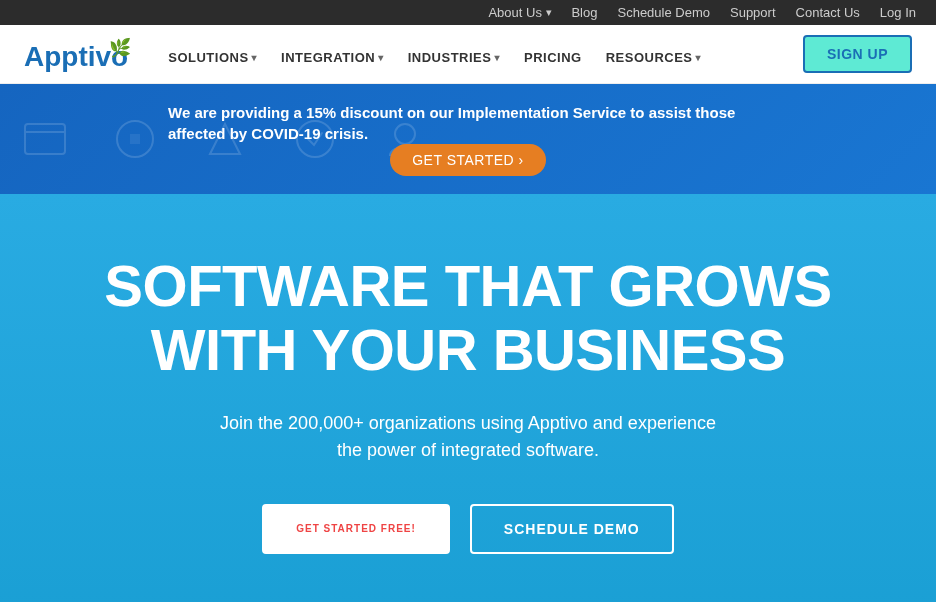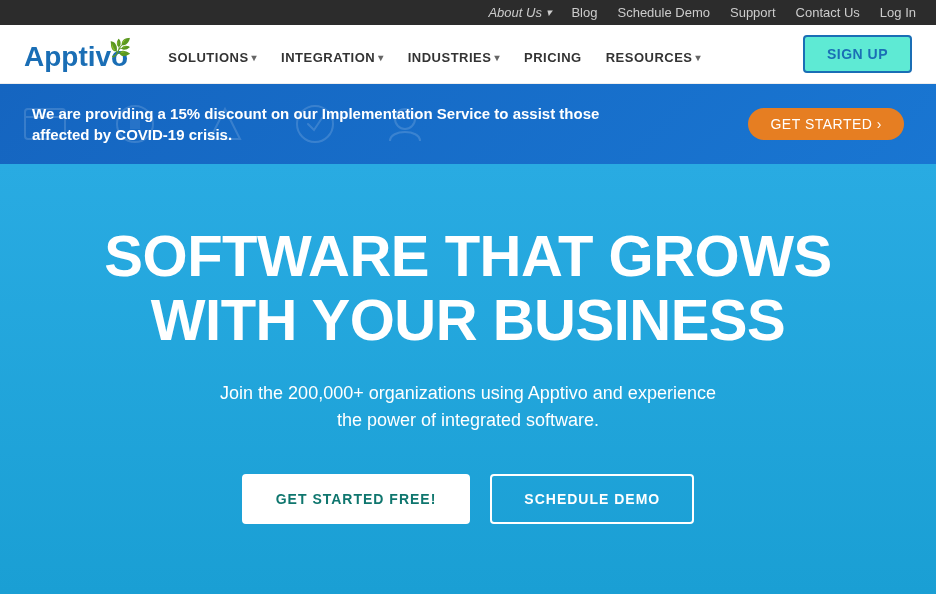--- a/index.html
+++ b/index.html
@@ -14,21 +14,21 @@
       align-items: center;
       padding: 5px 20px;
       gap: 20px;
       background-color: #2c2c2c;
     }
     .top-bar a {
       color: #ccc;
       text-decoration: none;
       font-size: 13px;
     }
-    .top-bar .about-us { display: flex; align-items: center; gap: 4px; font-style: italic; }
+    .top-bar .about-us { display: flex; align-items: center; gap: 4px; }
     .top-bar .about-us::after { content: '▾'; font-size: 11px; }
 
     
     .main-nav {
       background: #fff;
       display: flex;
       align-items: flex-end;
       padding: 10px 24px;
       border-bottom: 1px solid #eee;
     }
@@ -89,20 +89,21 @@
     .banner {
       background: #1565c0;
       background: linear-gradient(135deg, #1565c0 0%, #1976d2 100%);
       display: flex;
       align-items: center;
       justify-content: space-between;
       padding: 18px 32px;
       position: relative;
       overflow: hidden;
       min-height: 80px;
+      flex-direction: column;
     }
     .banner-bg-icons {
       position: absolute;
       top: 0; left: 0; right: 0; bottom: 0;
       opacity: 0.15;
       display: flex;
       align-items: center;
       gap: 40px;
       padding: 0 20px;
       pointer-events: none;
@@ -164,24 +165,24 @@
       line-height: 1.5;
       max-width: 520px;
     }
     .hero-buttons {
       display: flex;
       gap: 20px;
       justify-content: center;
     }
     .btn-get-started {
       background: #fff;
-      color: #0f766e;
+      color: #ef4444;
       border: 2px solid #fff;
       padding: 15px 32px;
-      font-size: 14px;
+      font-size: 10px;
       font-weight: bold;
       border-radius: 4px;
       cursor: pointer;
       letter-spacing: 1px;
       text-transform: uppercase;
     }
     .btn-schedule {
       background: transparent;
       color: #fff;
       border: 2px solid #fff;

